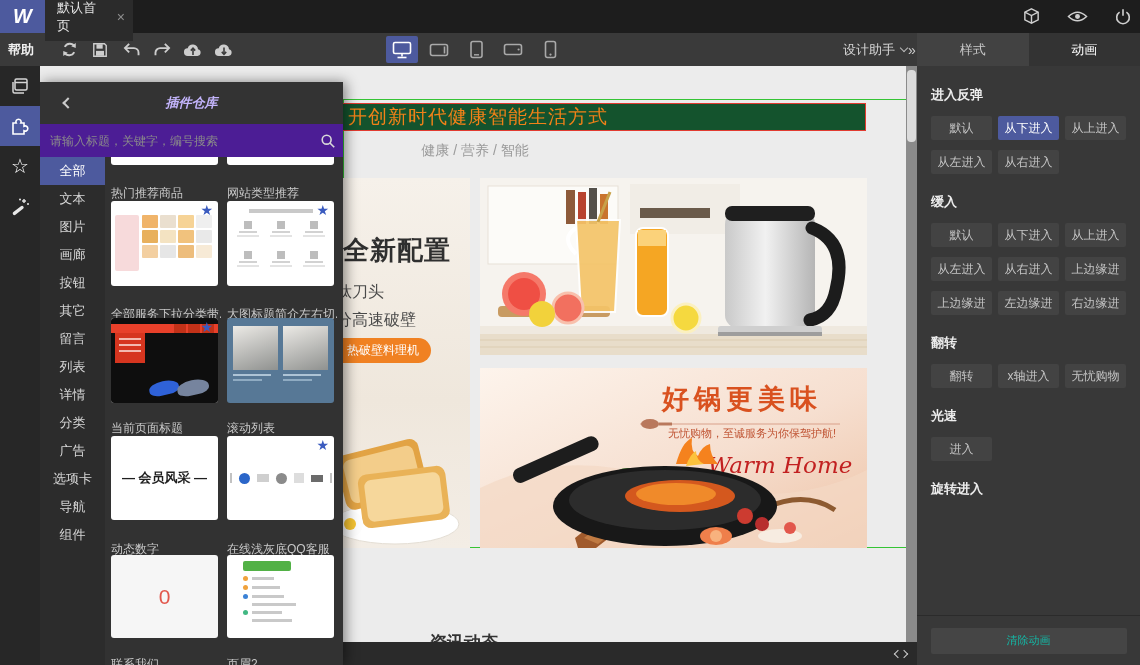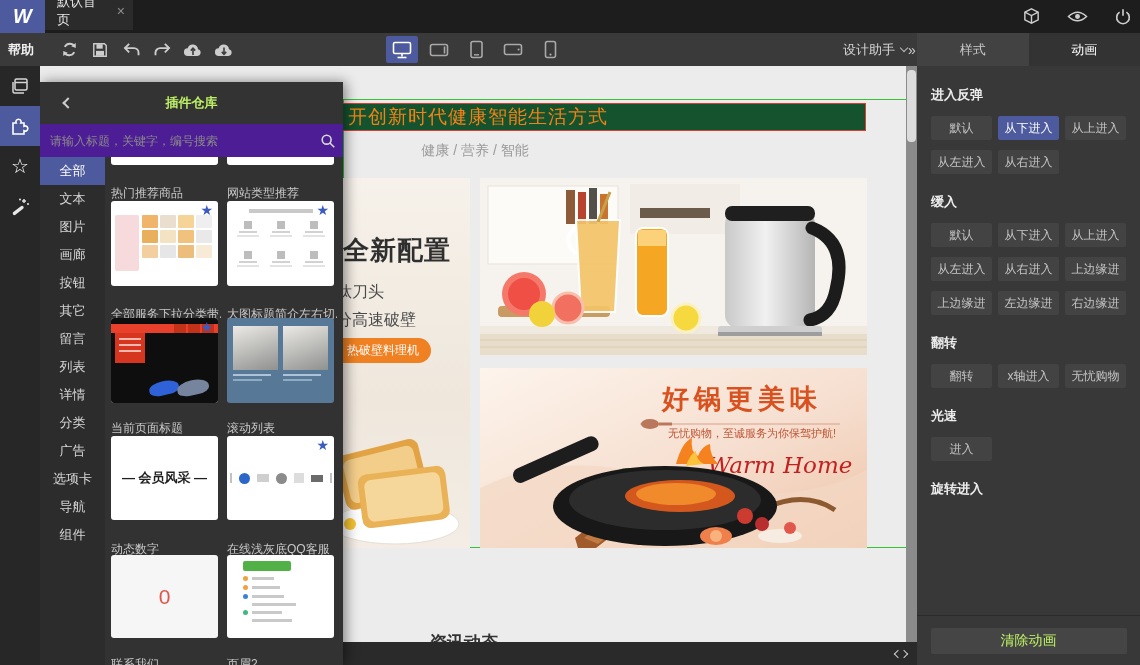--- a/index.html
+++ b/index.html
@@ -3,21 +3,21 @@
 <meta charset="utf-8">
 <style>
   *{margin:0;padding:0;box-sizing:border-box;}
   body{font-family:"Liberation Sans",sans-serif;background:#111;}
   .app{position:relative;width:1140px;height:665px;overflow:hidden;background:#2a2a2a;font-family:"Liberation Sans",sans-serif;}
 
   
   .topbar{position:absolute;left:0;top:0;width:1140px;height:33px;background:#1d1d1d;z-index:10;}
   .logo{position:absolute;left:0;top:0;width:45px;height:33px;background:#4d5a9e;color:#fff;
         font-weight:bold;font-style:italic;font-size:20px;display:flex;align-items:center;justify-content:center;}
-  .page-tab{position:absolute;left:45px;top:0;width:88px;height:30px;background:#2b2b2b;color:#e6e6e6;
+  .page-tab{position:absolute;left:45px;top:0;width:88px;height:41px;background:#2b2b2b;color:#e6e6e6;
         font-size:13px;display:flex;align-items:center;padding:0 8px 8px 12px;gap:8px;}
   .page-tab .close{color:#8f8f8f;font-size:14px;cursor:pointer;}
   .top-icons{position:absolute;right:8px;top:0;height:33px;display:flex;align-items:center;gap:26px;}
   .icon-btn{display:flex;align-items:center;justify-content:center;cursor:pointer;}
 
   
   .toolbar{position:absolute;left:0;top:33px;width:1140px;height:33px;background:#3a3a3a;z-index:9;}
   .help-label{position:absolute;left:8px;top:0;height:33px;display:flex;align-items:center;color:#f0f0f0;font-size:13px;font-weight:bold;}
   .tb-icons{position:absolute;left:58px;top:0;height:33px;display:flex;align-items:center;gap:9px;}
   .tb-icons .icon-btn{width:22px;height:22px;}
@@ -64,21 +64,21 @@
   .chev-r{border-right:1.5px solid #cfcfcf;border-bottom:1.5px solid #cfcfcf;transform:rotate(-45deg);}
   .vscroll{position:absolute;left:906px;top:66px;width:11px;height:576px;background:#8b8b8b;z-index:2;}
   .vscroll .thumb{position:absolute;left:1px;top:4px;width:9px;height:72px;background:#dcdcdc;border-radius:4px;}
 
   
   .plugin-panel{position:absolute;left:40px;top:82px;width:303px;height:583px;background:#323232;z-index:5;
                 box-shadow:3px 0 12px rgba(0,0,0,.45);}
   .pp-header{position:absolute;left:0;top:0;width:303px;height:42px;background:#333;display:flex;align-items:center;}
   .pp-back{position:absolute;left:18px;width:20px;height:20px;display:flex;align-items:center;justify-content:center;cursor:pointer;}
   .chev-back{display:inline-block;width:8px;height:8px;border-left:2px solid #ccc;border-bottom:2px solid #ccc;transform:rotate(45deg);}
-  .pp-title{width:100%;text-align:center;color:#bef264;font-size:13px;font-weight:bold;}
+  .pp-title{width:100%;text-align:center;color:#c4b5fd;font-size:13px;font-weight:bold;font-style:italic;}
   .pp-search{position:absolute;left:0;top:42px;width:303px;height:33px;background:#4c1d95;display:flex;align-items:center;}
   .pp-search input{flex:1;background:transparent;border:none;outline:none;color:#c9c9c9;font-size:12px;padding:0 10px;font-family:"Liberation Sans",sans-serif;}
   .pp-search input::placeholder{color:#8a8a8a;}
   .pp-search .icon-btn{width:30px;height:30px;}
   .pp-cats{position:absolute;left:0;top:75px;width:65px;height:508px;background:#2c2c2c;}
   .cat{height:28px;display:flex;align-items:center;justify-content:center;color:#d6d6d6;font-size:13px;cursor:pointer;}
   .cat.sel{background:#4d5a9e;color:#fff;}
   .pp-grid{position:absolute;left:65px;top:75px;width:238px;height:508px;background:#323232;overflow:hidden;}
   .pcard{position:absolute;width:107px;background:#fff;border-radius:3px;overflow:hidden;cursor:pointer;}
   .plabel{position:absolute;color:#c9c9c9;font-size:12px;white-space:nowrap;overflow:hidden;max-width:110px;margin-top:6px;}
@@ -125,21 +125,21 @@
   .t-qq .ln{height:3px;background:#c9c9c9;}
 
   
   .anim-panel{position:absolute;left:917px;top:66px;width:223px;height:599px;background:#383838;z-index:6;padding:20px 14px 0 14px;}
   .asec-title{color:#ededed;font-size:13px;font-weight:bold;margin-bottom:12px;}
   .arow{display:flex;gap:6px;margin-bottom:10px;}
   .abtn{width:61px;height:24px;background:#434343;color:#c6c6c6;font-size:12px;display:flex;align-items:center;justify-content:center;border-radius:2px;cursor:pointer;}
   .abtn.sel{background:#4d5a9e;color:#fff;}
   .asec{margin-bottom:19px;}
   .clear-zone{position:absolute;left:0;bottom:0;width:223px;height:50px;border-top:1px solid #2b2b2b;display:flex;align-items:center;justify-content:center;}
-  .clear-btn{width:196px;height:26px;background:#454545;color:#bef264;font-size:14px;display:flex;align-items:center;justify-content:center;border-radius:2px;cursor:pointer;}
+  .clear-btn{width:196px;height:26px;background:#454545;color:#14b8a6;font-size:11px;display:flex;align-items:center;justify-content:center;border-radius:2px;cursor:pointer;}
 
   svg{display:block;}
 </style>
 </head>
 <body>
 
 <div class="app">
 
   <div class="canvas">
     <div class="sel-green"></div>

